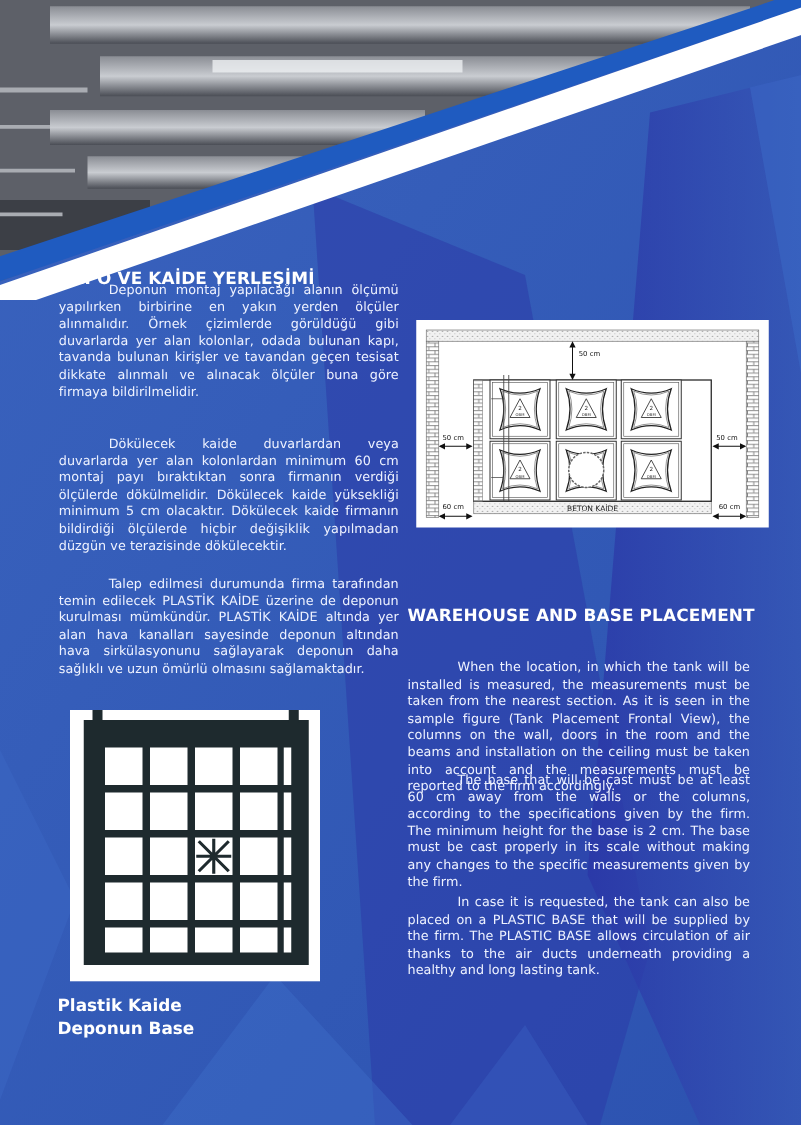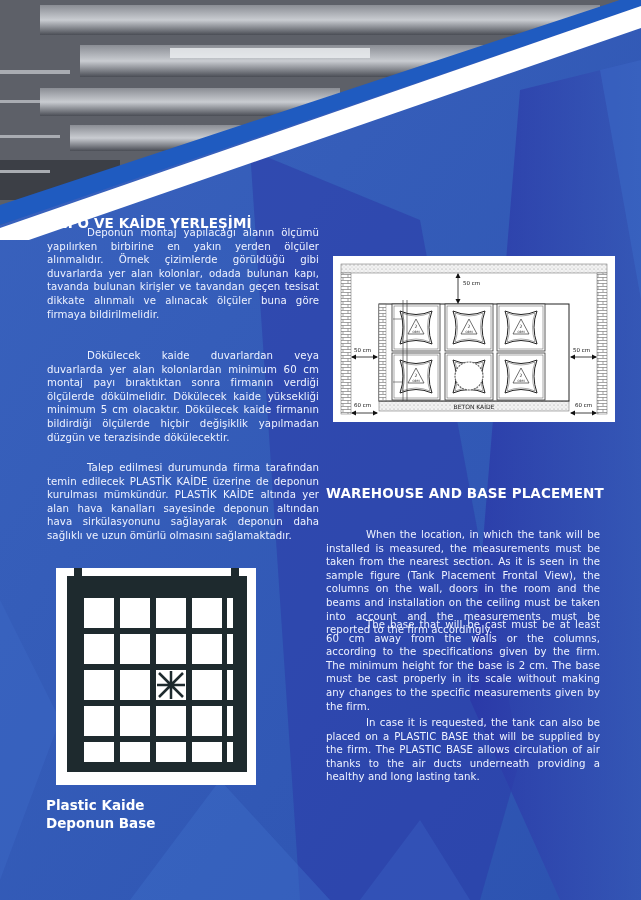--- a/index.html
+++ b/index.html
@@ -227,16 +227,16 @@
       <g>
         <rect x="100" y="102" width="30" height="30" fill="#ffffff"></rect>
         <path d="M103 105 L127 129 M127 105 L103 129 M115 103 V131 M101 117 H129" stroke="#1e2a2e" stroke-width="2.5"></path>
       </g>
       <rect x="18" y="0" width="8" height="10" fill="#1e2a2e"></rect>
       <rect x="175" y="0" width="8" height="10" fill="#1e2a2e"></rect>
     </svg>
   </div>
 
   <div class="caption">
-    <div>Plastic Kaide</div>
+    <div>Plastik Kaide</div>
     <div>Deponun Base</div>
   </div>
 </div>
 
 </body></html>

